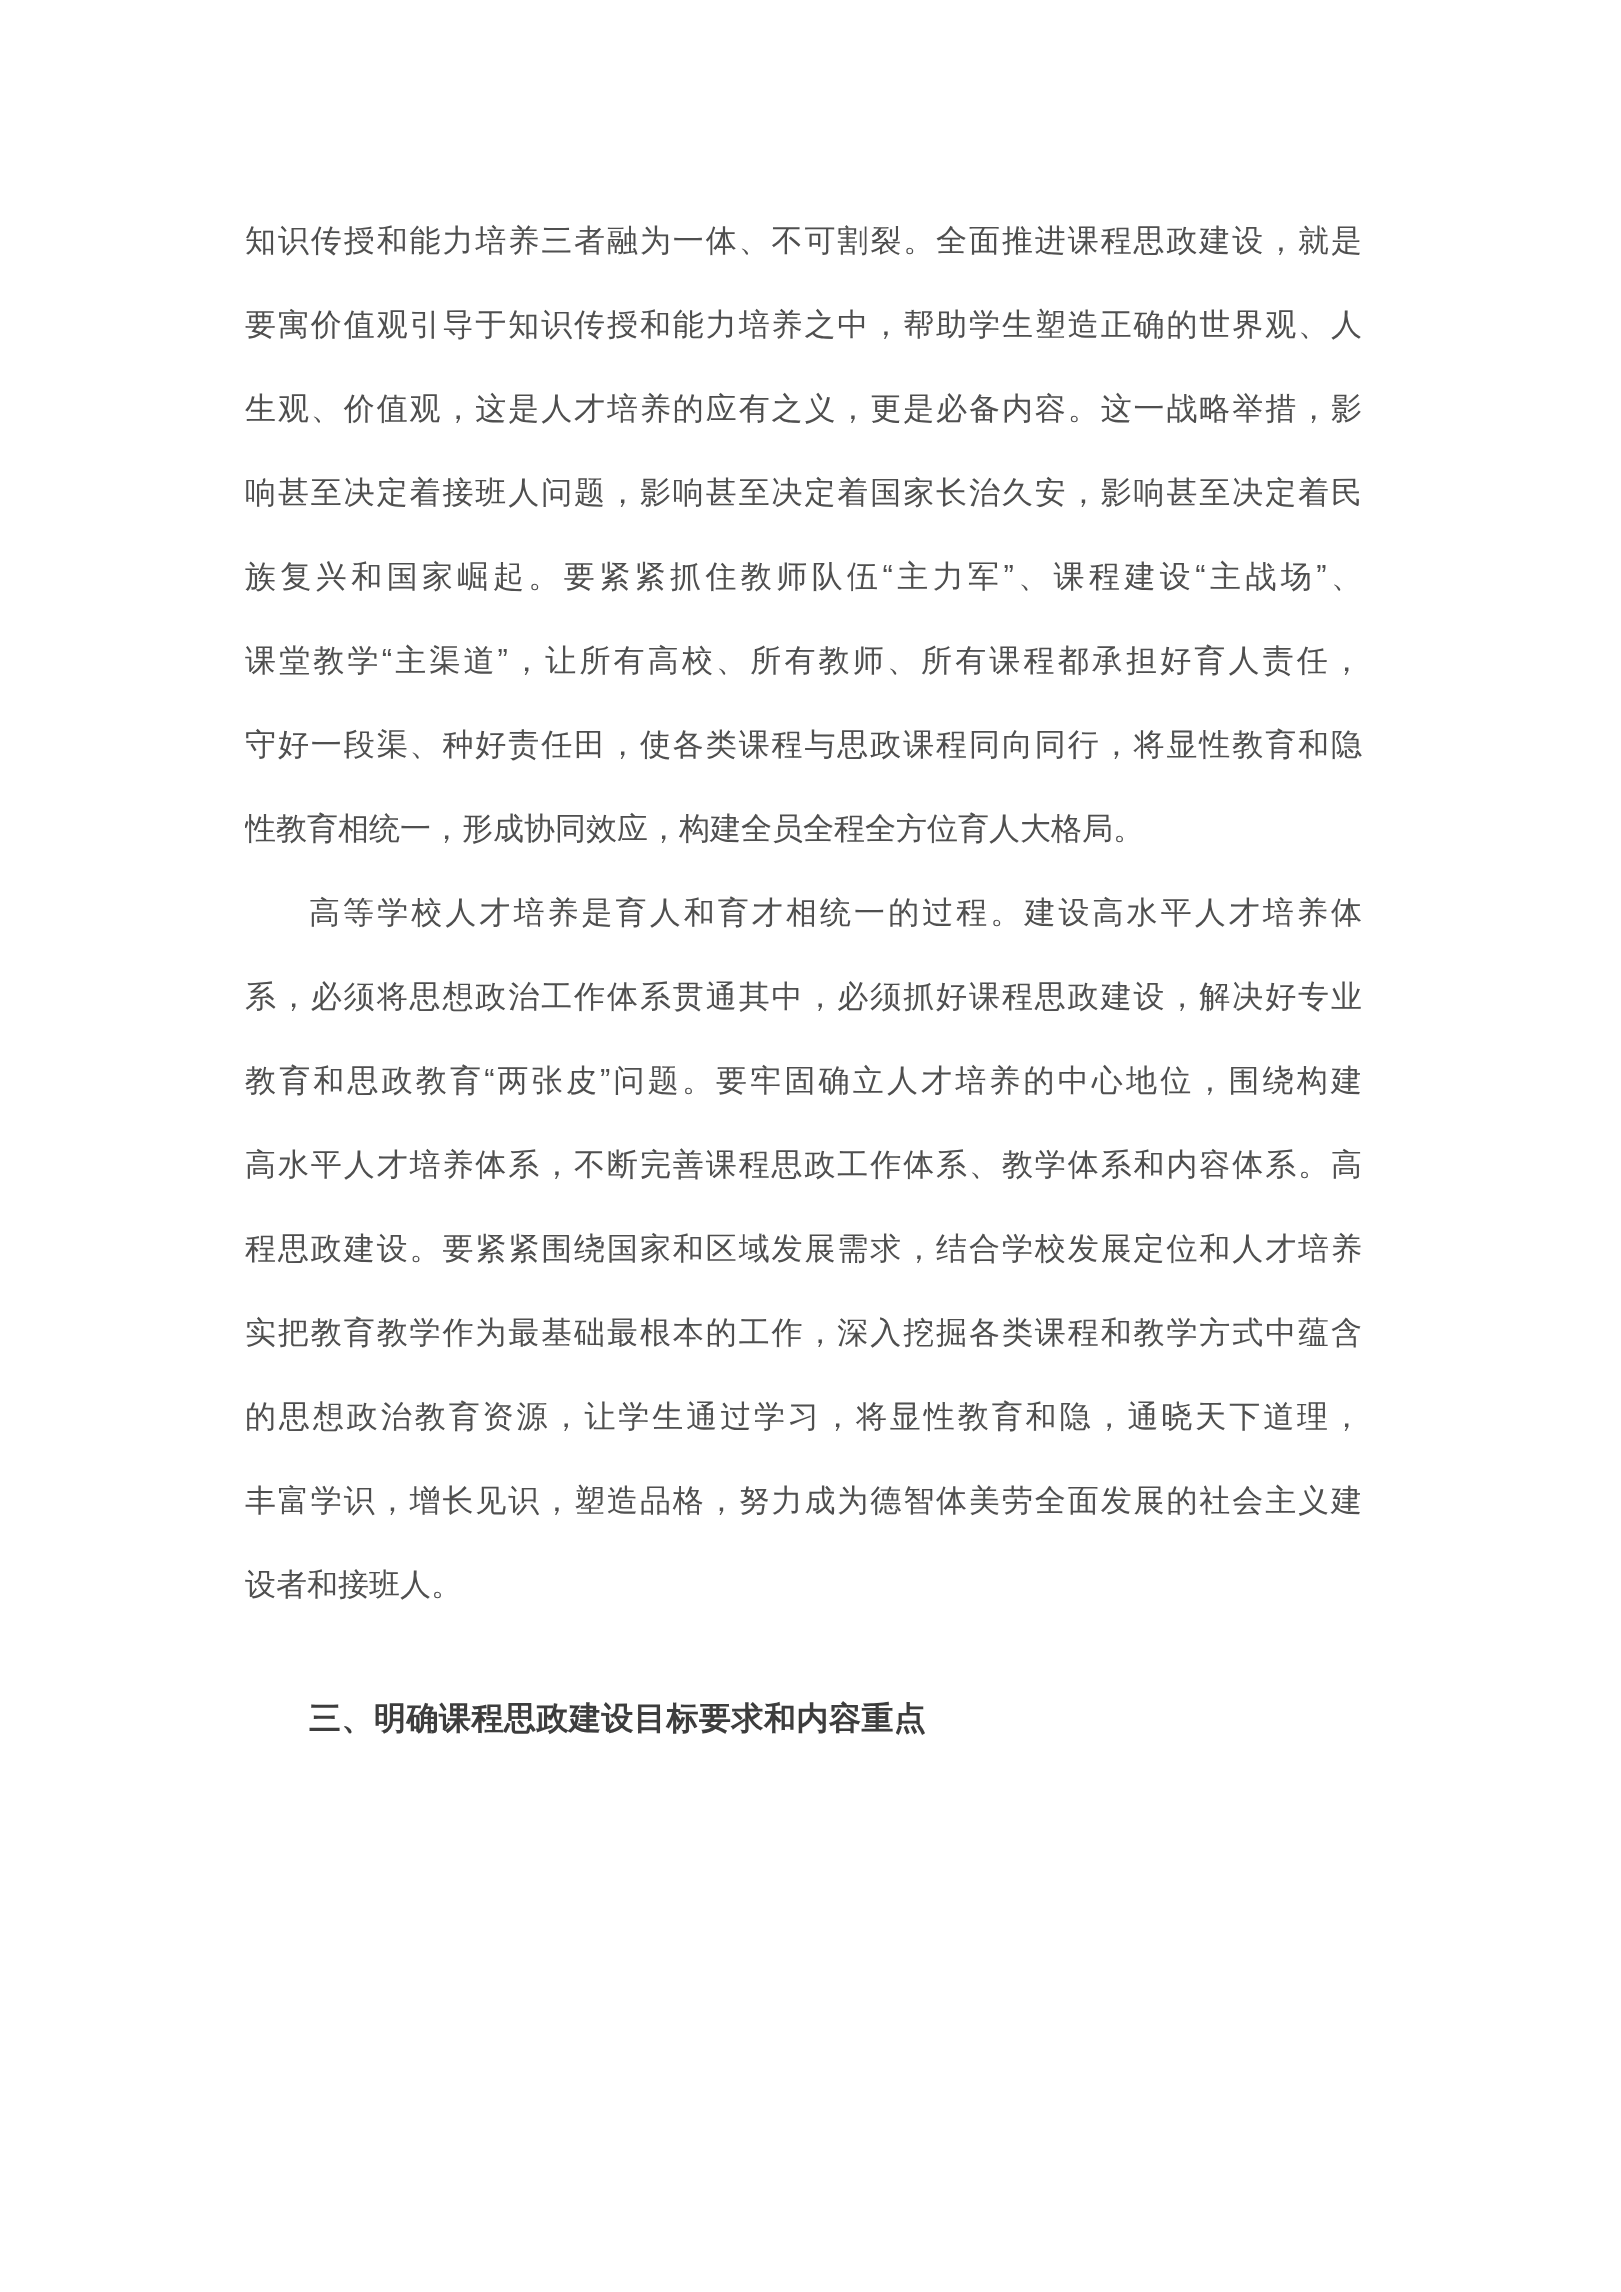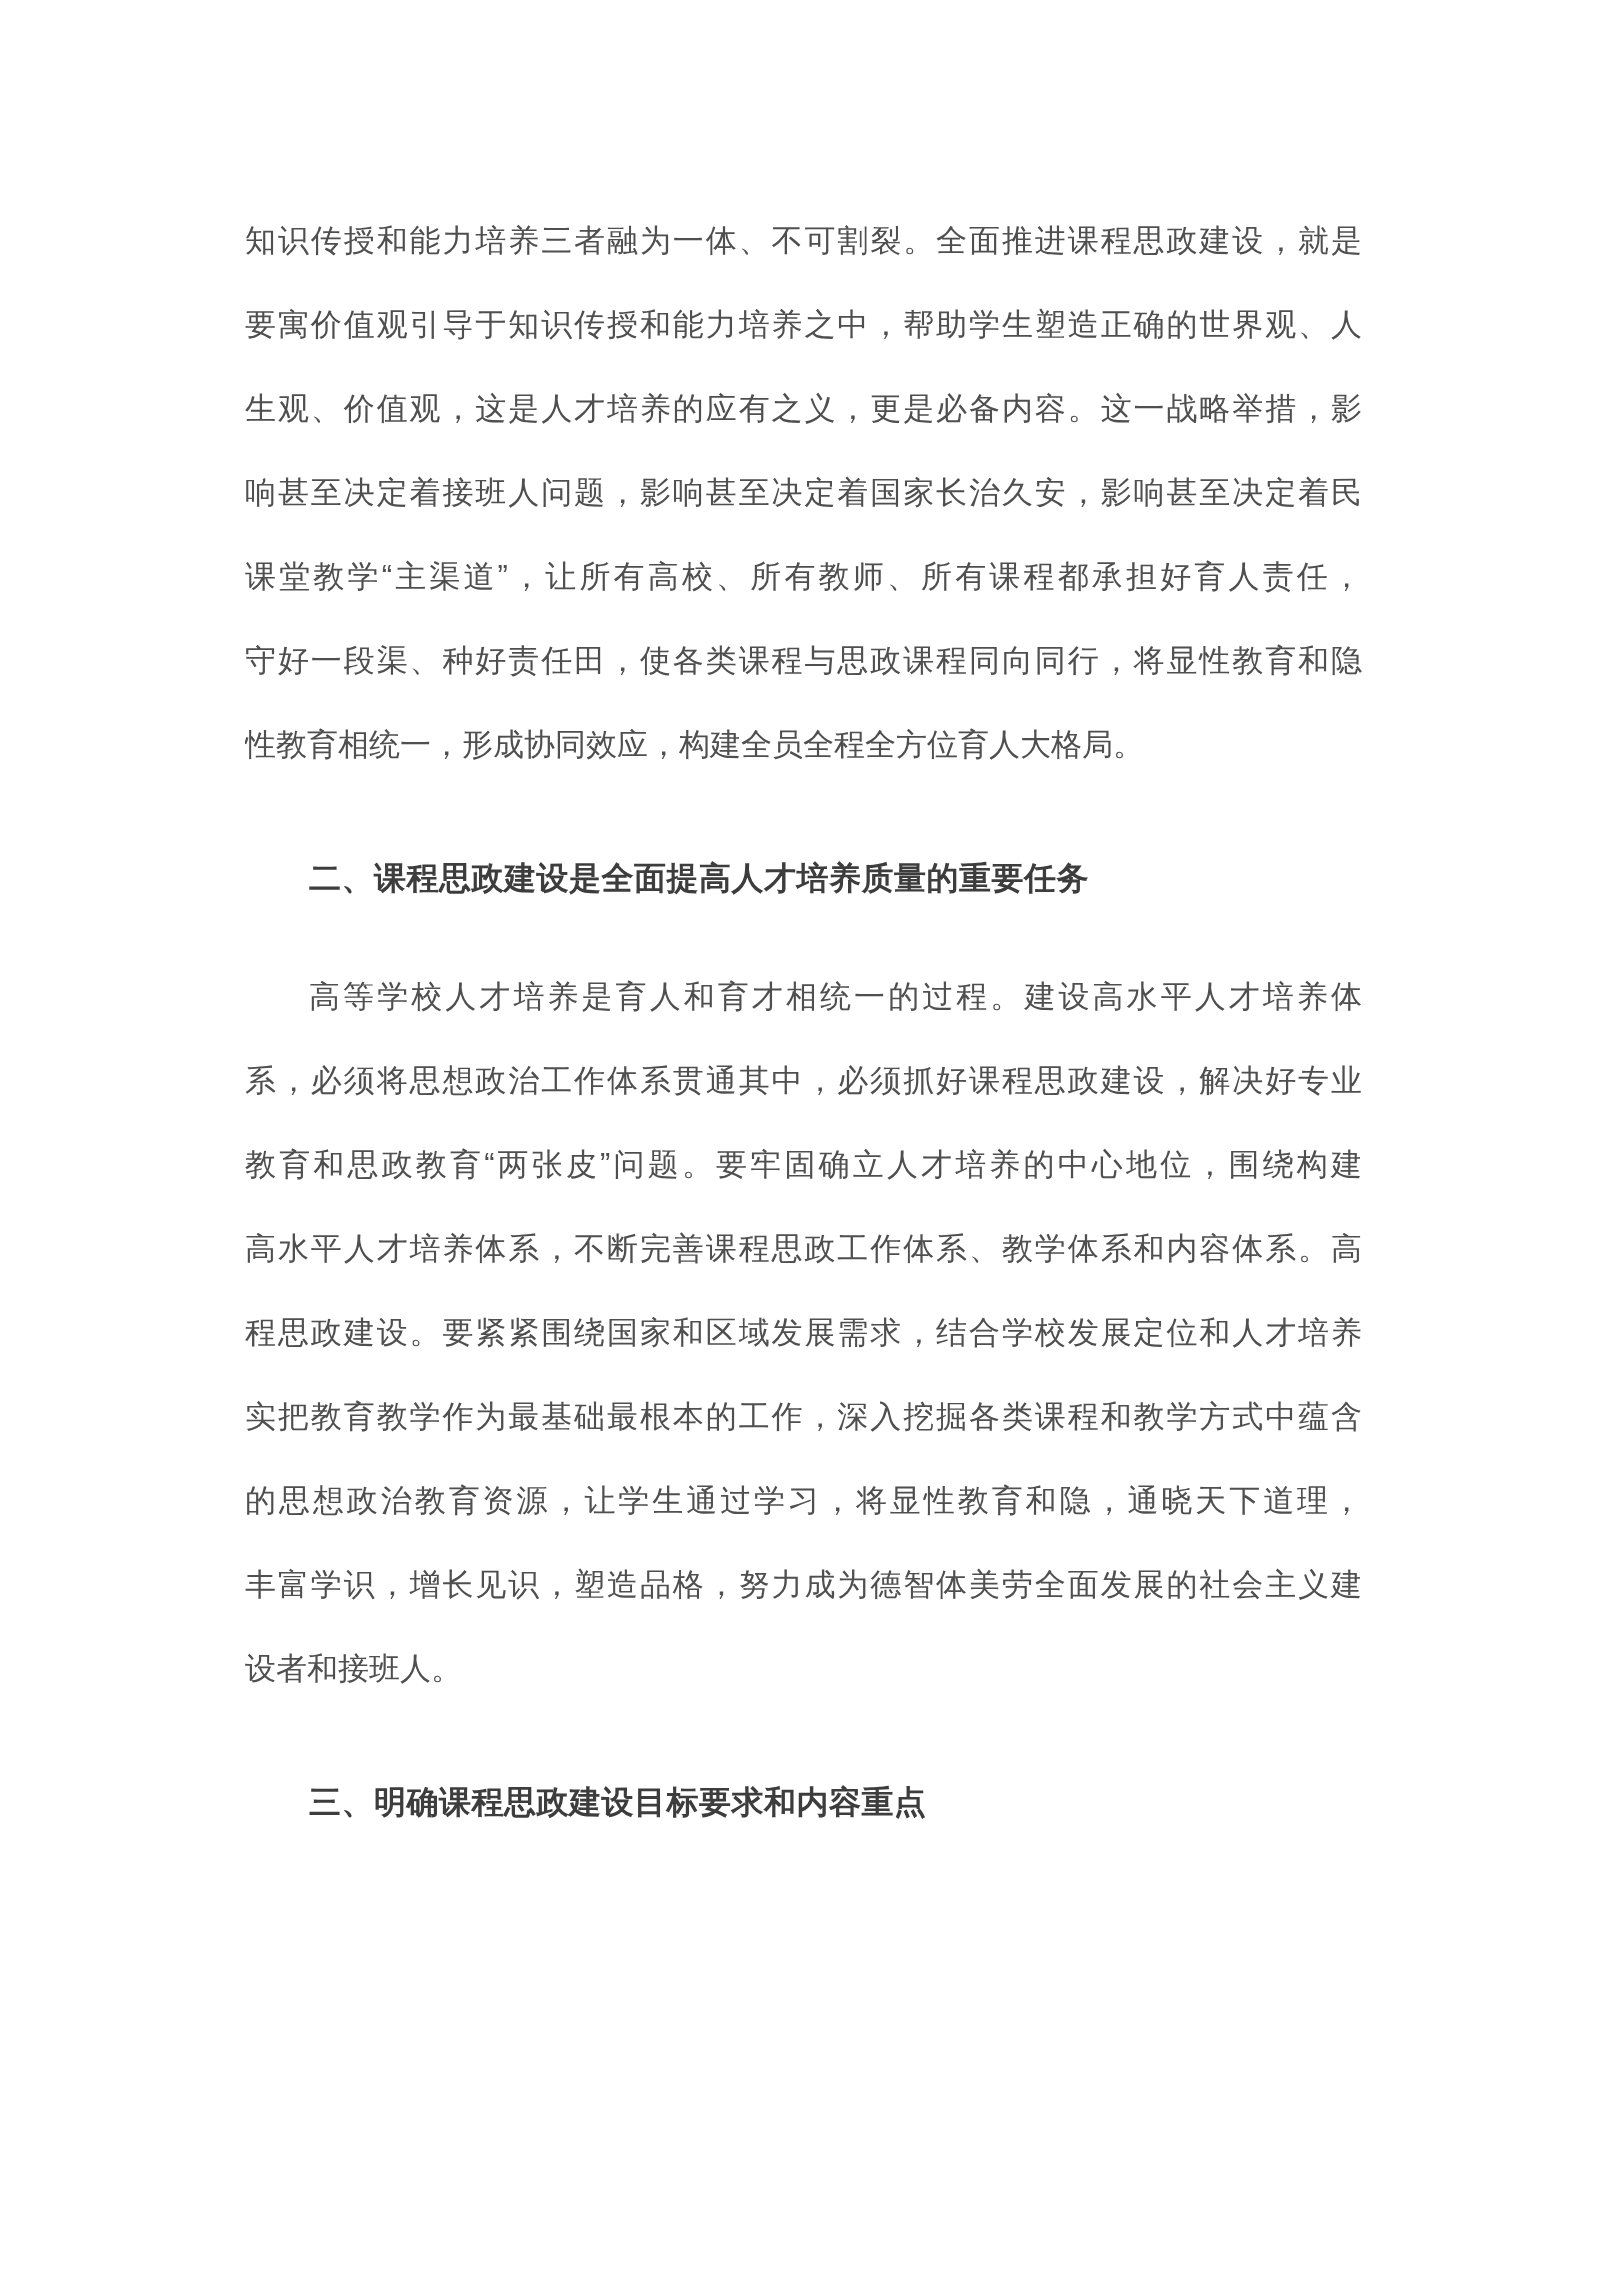--- a/index.html
+++ b/index.html
@@ -41,26 +41,26 @@
 </head>
 <body>
 
 <div class="page">
 
   <div class="para">
     <div class="line">知识传授和能力培养三者融为一体、不可割裂。全面推进课程思政建设，就是</div>
     <div class="line">要寓价值观引导于知识传授和能力培养之中，帮助学生塑造正确的世界观、人</div>
     <div class="line">生观、价值观，这是人才培养的应有之义，更是必备内容。这一战略举措，影</div>
     <div class="line">响甚至决定着接班人问题，影响甚至决定着国家长治久安，影响甚至决定着民</div>
+    <div class="line">族复兴和国家崛起。要紧紧抓住教师队伍“主力军”、课程建设“主战场”、</div>
     <div class="line">课堂教学“主渠道”，让所有高校、所有教师、所有课程都承担好育人责任，</div>
     <div class="line">守好一段渠、种好责任田，使各类课程与思政课程同向同行，将显性教育和隐</div>
     <div class="line para-end">性教育相统一，形成协同效应，构建全员全程全方位育人大格局。</div>
   </div>
 
-  <div class="heading">二、课程思政建设是全面提高人才培养质量的重要任务</div>
 
   <div class="para">
     <div class="line indent-first">高等学校人才培养是育人和育才相统一的过程。建设高水平人才培养体</div>
     <div class="line">系，必须将思想政治工作体系贯通其中，必须抓好课程思政建设，解决好专业</div>
     <div class="line">教育和思政教育“两张皮”问题。要牢固确立人才培养的中心地位，围绕构建</div>
     <div class="line">高水平人才培养体系，不断完善课程思政工作体系、教学体系和内容体系。高</div>
     <div class="line">程思政建设。要紧紧围绕国家和区域发展需求，结合学校发展定位和人才培养</div>
     <div class="line">实把教育教学作为最基础最根本的工作，深入挖掘各类课程和教学方式中蕴含</div>
     <div class="line">的思想政治教育资源，让学生通过学习，将显性教育和隐，通晓天下道理，</div>
     <div class="line">丰富学识，增长见识，塑造品格，努力成为德智体美劳全面发展的社会主义建</div>

